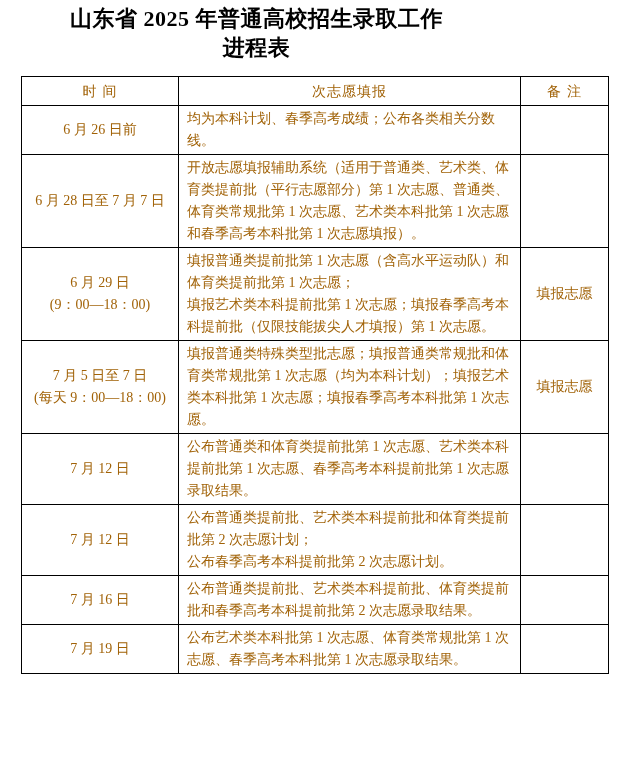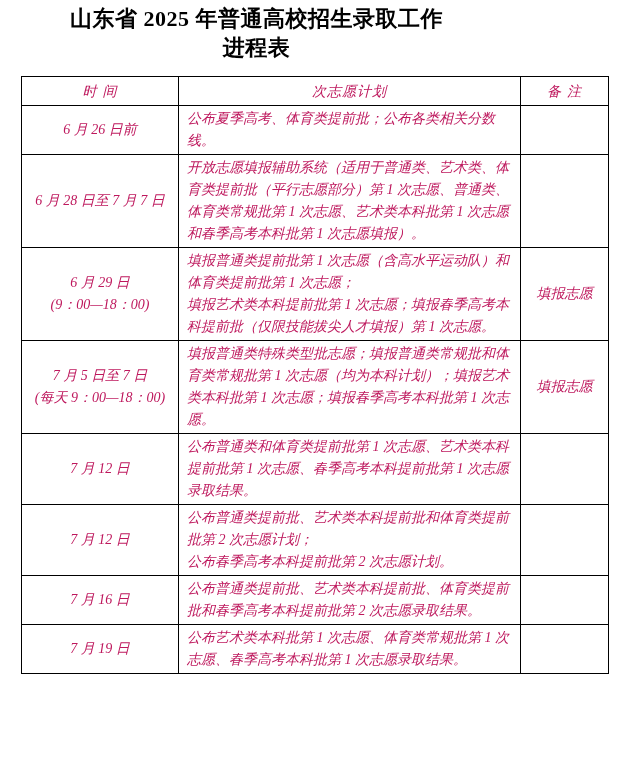--- a/index.html
+++ b/index.html
@@ -29,25 +29,24 @@
     table-layout: fixed;
     width: 587px;
     margin-left: 21px;
     margin-top: 14px;
   }
   .schedule-table col.c-time    { width: 157px; }
   .schedule-table col.c-content { width: 342px; }
   .schedule-table col.c-remark  { width: 88px; }
   .schedule-table th, .schedule-table td {
     border: 1px solid #000000;
-    color: #be185d;
+    color: #a16207;
     font-size: 14px;
     line-height: 22px;
     vertical-align: middle;
-    font-style: italic;
   }
   .schedule-table th {
     height: 29px;
     font-family: "Liberation Sans", "DejaVu Sans", sans-serif;
     font-weight: normal;
     font-size: 14px;
     text-align: center;
     letter-spacing: 1px;
   }
   td.time-cell {
@@ -85,28 +84,28 @@
 
   <table class="schedule-table">
     <colgroup>
       <col class="c-time">
         <col class="c-content">
         <col class="c-remark">
     </colgroup>
     <thead>
       <tr>
         <th>时  间</th>
-        <th>次志愿计划</th>
+        <th>次志愿填报</th>
         <th>备  注</th>
       </tr>
     </thead>
     <tbody>
       <tr class="h34">
         <td class="time-cell">6 月 26 日前</td>
-        <td class="content-cell">公布夏季高考、体育类提前批；公布各类相关分数线。</td>
+        <td class="content-cell">均为本科计划、春季高考成绩；公布各类相关分数线。</td>
         <td class="remark-cell"></td>
       </tr>
       <tr class="h88">
         <td class="time-cell">6 月 28 日至 7 月 7 日</td>
         <td class="content-cell">开放志愿填报辅助系统（适用于普通类、艺术类、体育类提前批（平行志愿部分）第 1 次志愿、普通类、体育类常规批第 1 次志愿、艺术类本科批第 1 次志愿和春季高考本科批第 1 次志愿填报）。</td>
         <td class="remark-cell"></td>
       </tr>
       <tr class="h90">
         <td class="time-cell">6 月 29 日
 (9：00—18：00)</td>

